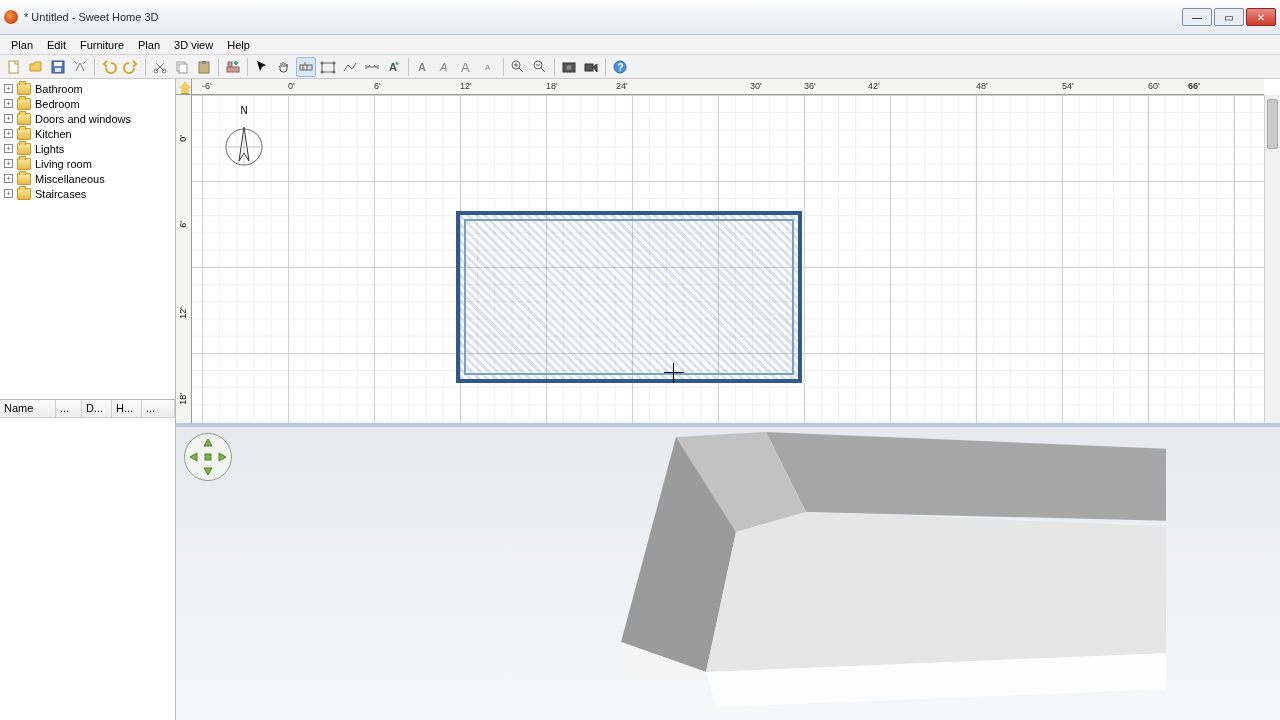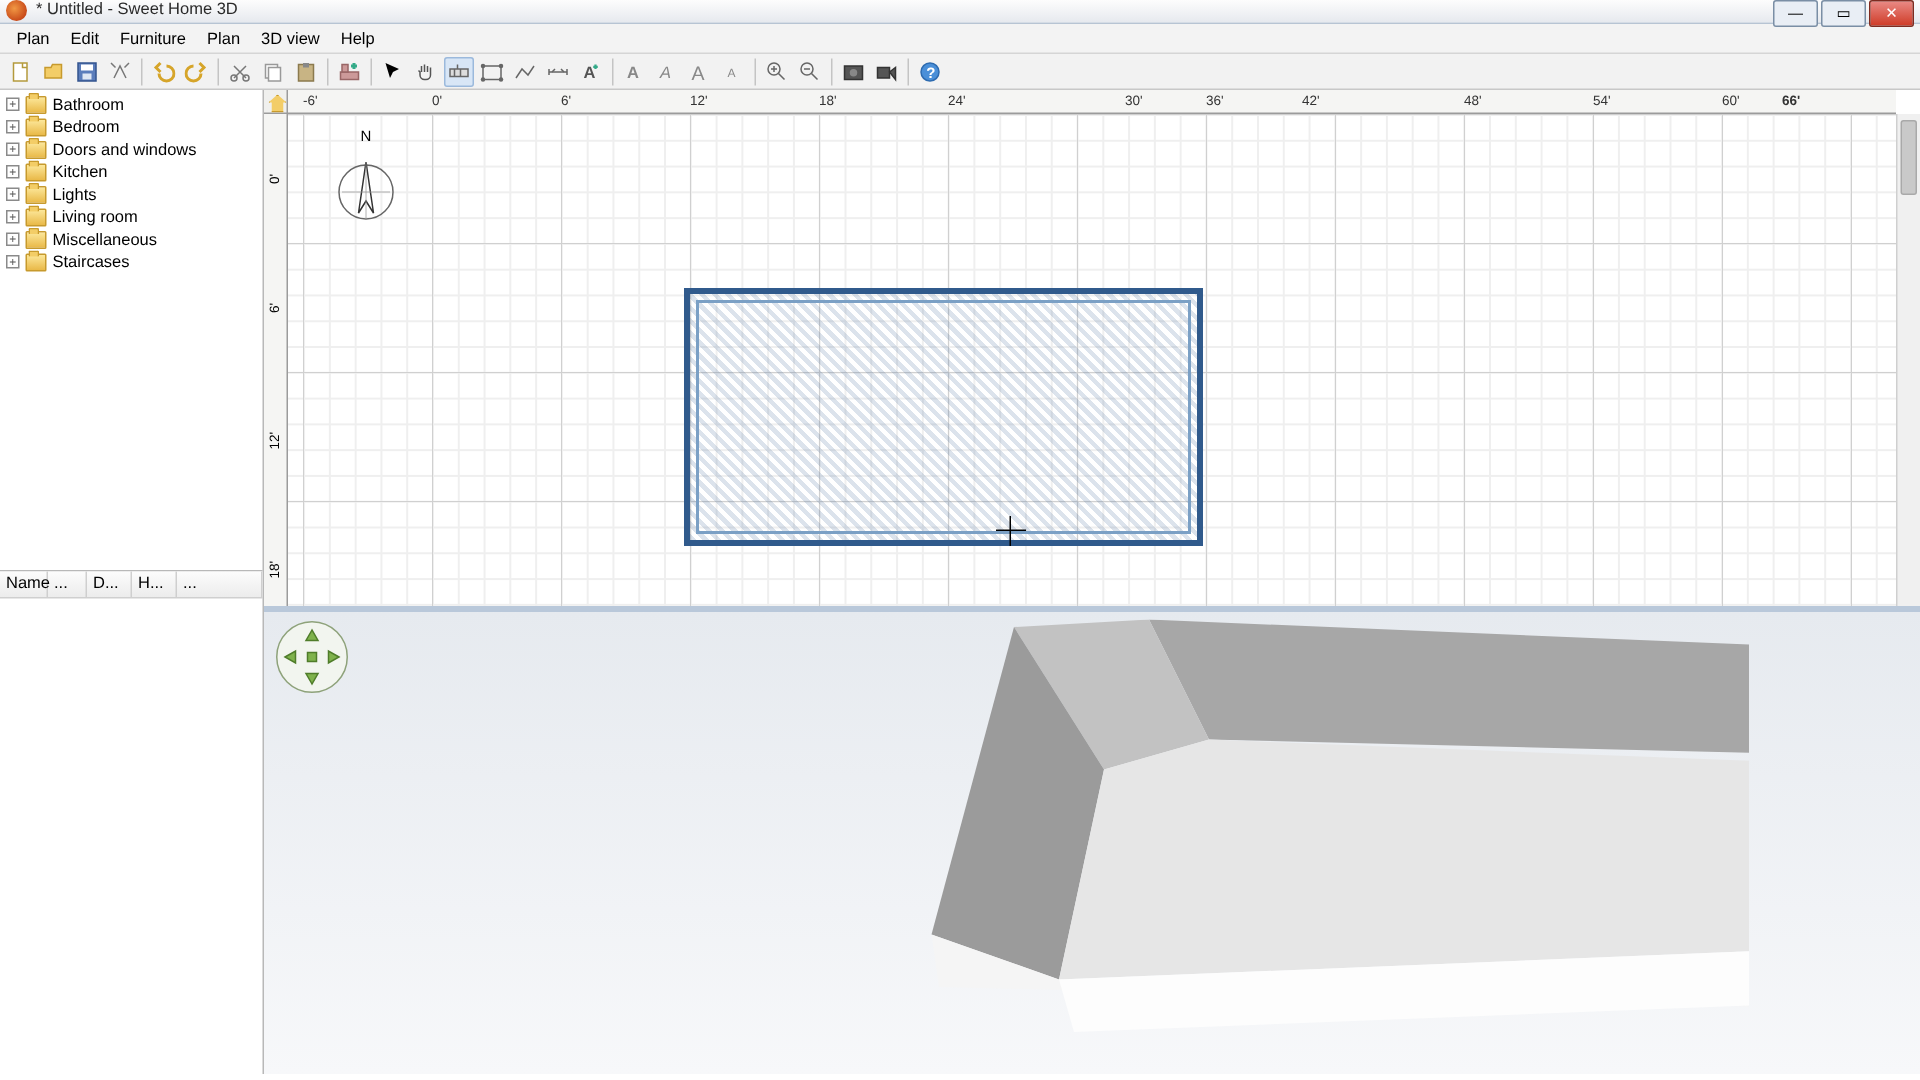--- a/index.html
+++ b/index.html
@@ -1,19 +1,19 @@
 <!DOCTYPE html>
 <html><head>
 <meta charset="utf-8">
 <style>
   * { box-sizing: border-box; margin: 0; padding: 0; }
   body { font-family: "Segoe UI", Tahoma, sans-serif; font-size: 11px; color: #000; background: #fff; width: 1280px; height: 720px; overflow: hidden; }
 
   
-  .titlebar { height: 16px; background: linear-gradient(#fdfdfd, #e6e9ee); display: flex; padding: 0 4px; border-bottom: 1px solid #b7c4d3; }
+  .titlebar { height: 35px; background: linear-gradient(#fdfdfd, #e6e9ee); display: flex; align-items: center; padding: 0 4px; border-bottom: 1px solid #b7c4d3; }
   .titlebar .app-icon { width: 14px; height: 14px; background: radial-gradient(circle at 40% 40%, #f19844, #c94b1a 70%); border-radius: 50%; margin-right: 6px; }
   .titlebar .title { flex: 1; color: #2a2a2a; }
   .win-controls { display: flex; gap: 0; }
   .win-btn { width: 30px; height: 18px; border: 1px solid #7a8ea5; border-radius: 2px; margin-left: 2px; display: flex; align-items: center; justify-content: center; font-size: 10px; background: #e9eef5; }
   .win-close { background: linear-gradient(#e98984, #cf3c28); color: #fff; border-color: #7e2b20; }
 
   
   .menubar { height: 20px; background: #f3f3f3; display: flex; align-items: stretch; border-bottom: 1px solid #d5d5d5; padding: 0 4px; }
   .menubar .menu-item { padding: 0 7px; line-height: 20px; cursor: default; }
 
@@ -300,42 +300,42 @@
           <span>Miscellaneous</span>
         </div>
       <div class="cat-row">
           <div class="plus-box">+</div>
           <div class="folder-icon"></div>
           <span>Staircases</span>
         </div>
     </div>
     <div class="furniture-list">
       <div class="furn-header">
-        <div style="width:32px">Name</div>
+        <div style="width:56px">Name</div>
         <div style="width:26px">...</div>
         <div style="width:30px">D...</div>
         <div style="width:30px">H...</div>
         <div style="flex:1">...</div>
       </div>
     </div>
   </div>
 
   <div class="right-col">
 
     <div class="plan-panel">
       <div class="ruler-corner">
           <div class="home"></div>
         </div>
       <div class="ruler-h" id="ruler-h">
           <span class="tick" style="left: 10px;">-6'</span>
           <span class="tick" style="left: 96px;">0'</span>
           <span class="tick" style="left: 182px;">6'</span>
           <span class="tick" style="left: 268px;">12'</span>
           <span class="tick" style="left: 354px;">18'</span>
-          <span class="tick" style="left: 440px;">24'</span>
+          <span class="tick" style="left: 424px;">24'</span>
           <span class="tick" style="left: 526px; margin-left: 32px;">30'</span>
           <span class="tick" style="left: 612px;">36'</span>
           <span class="tick" style="left: 676px;">42'</span>
           <span class="tick" style="left: 784px;">48'</span>
           <span class="tick" style="left: 870px;">54'</span>
           <span class="tick" style="left: 956px;">60'</span>
           <span class="tick" style="left: 996px; font-weight: bold;">66'</span>
         </div>
       <div class="ruler-v" id="ruler-v">
           <span class="tick" style="top: 40px;">0'</span>

